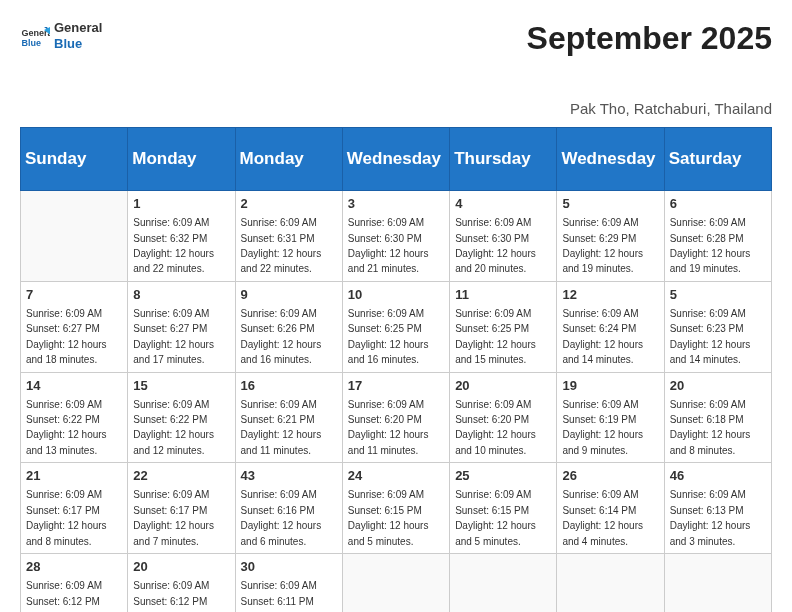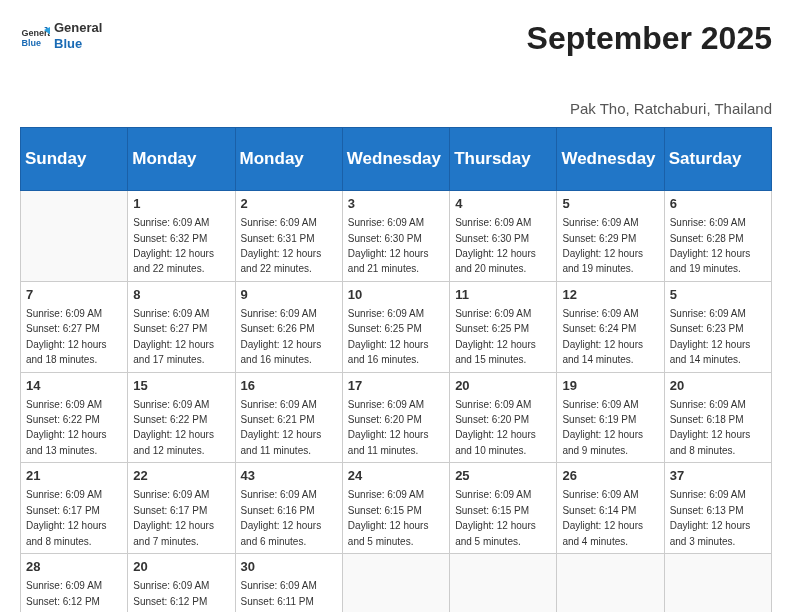--- a/index.html
+++ b/index.html
@@ -218,21 +218,21 @@
       </td>
         <td>
         <span class="day-num">25</span>
         <span class="day-info">Sunrise: 6:09 AM<br>Sunset: 6:15 PM<br>Daylight: 12 hours<br>and 5 minutes.</span>
       </td>
         <td>
         <span class="day-num">26</span>
         <span class="day-info">Sunrise: 6:09 AM<br>Sunset: 6:14 PM<br>Daylight: 12 hours<br>and 4 minutes.</span>
       </td>
         <td>
-        <span class="day-num">37</span>
+        <span class="day-num">46</span>
         <span class="day-info">Sunrise: 6:09 AM<br>Sunset: 6:13 PM<br>Daylight: 12 hours<br>and 3 minutes.</span>
       </td>
       </tr>
       <tr>
         <td>
         <span class="day-num">28</span>
         <span class="day-info">Sunrise: 6:09 AM<br>Sunset: 6:12 PM<br>Daylight: 12 hours<br>and 2 minutes.</span>
       </td>
         <td>
         <span class="day-num">20</span>

